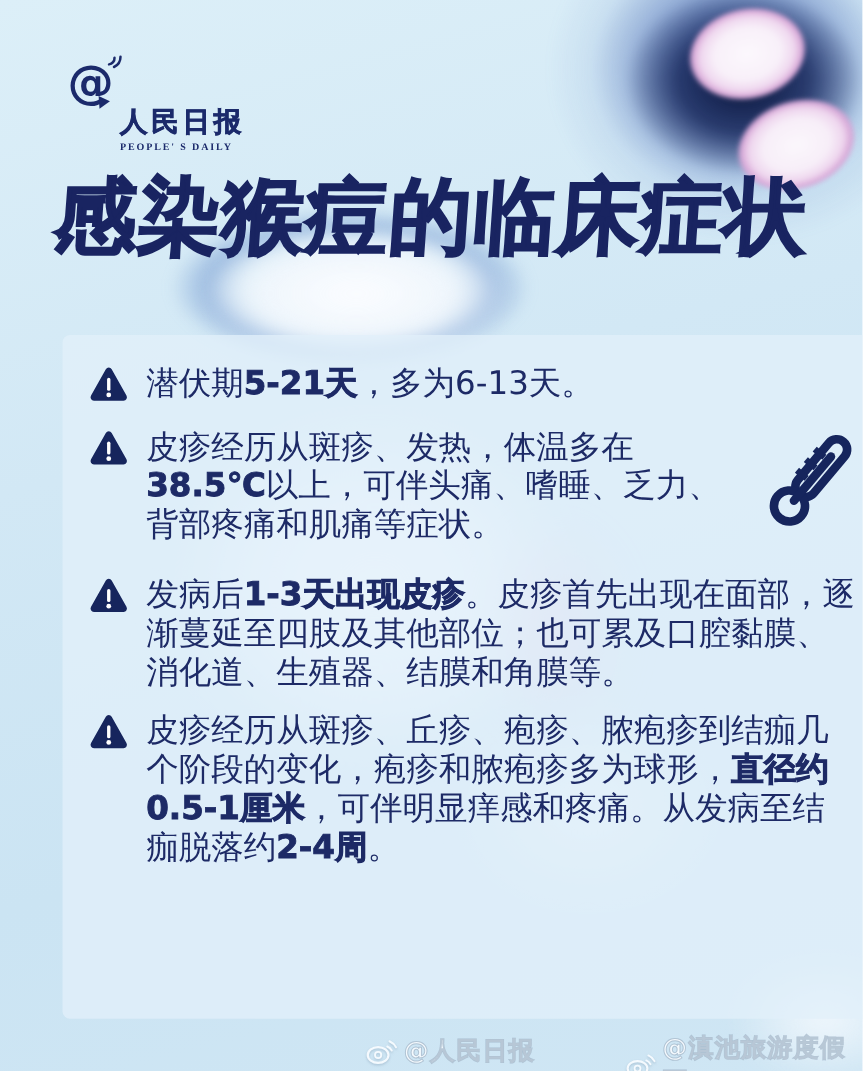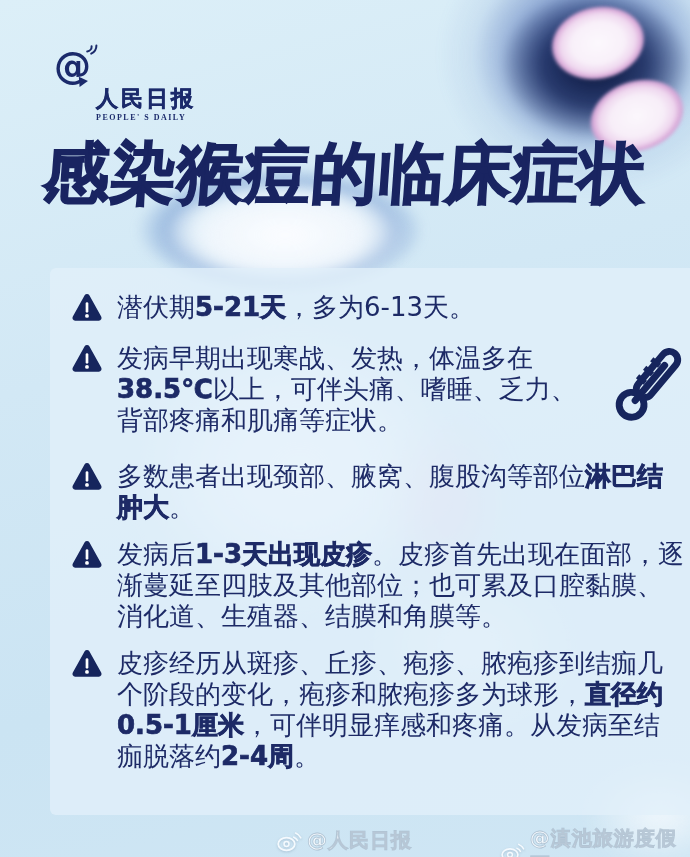--- a/index.html
+++ b/index.html
@@ -99,21 +99,21 @@
   .thermo { float:right; width:92px; height:102px; margin:-4px -6px 4px 6px; }
 
   
   .wm {
     position:absolute; display:flex; align-items:center; gap:5px;
     font-size:20px; font-weight:bold; color:rgba(248,252,255,0.9);
     -webkit-text-stroke:0.8px rgba(150,172,192,0.65);
     letter-spacing:1px;
   }
   .wm svg { filter:drop-shadow(0 1px 1px rgba(130,155,180,0.5)); }
-  .wm-left  { left:276px; top:827px; }
+  .wm-left  { left:292px; top:827px; }
   .wm-right { left:500px; top:825px; }
 </style>
 </head>
 <body>
 
 <div class="poster">
 
   <div class="bg em-fuzz"></div>
   <div class="bg particle-1"></div>
   <div class="bg particle-2"></div>
@@ -167,33 +167,23 @@
           <svg width="92" height="102" viewBox="0 0 100 110">
             <g transform="rotate(40 50 55)" fill="none" stroke="#16255d" stroke-width="7.5">
               <rect x="41" y="3" width="18" height="60" rx="9"></rect>
               <circle cx="50" cy="76" r="13.5"></circle>
               <line x1="50" y1="20" x2="50" y2="70" stroke-linecap="round"></line>
               <line x1="35" y1="24" x2="46" y2="24" stroke-width="5.5"></line>
               <line x1="35" y1="36" x2="46" y2="36" stroke-width="5.5"></line>
               <line x1="35" y1="48" x2="46" y2="48" stroke-width="5.5"></line>
             </g>
           </svg>
-        </span><span>发病早期出现寒战、发热，体温多在</span><b>38.5℃</b><span>以上，可伴头痛、嗜睡、乏力、背部疼痛和肌痛等症状。</span></p>
-    </div>
-
-    <div class="bullet">
-      <span class="warn">
-        <svg width="34" height="30" viewBox="0 0 24 21">
-          <path d="M10.35 1.55 a1.9 1.9 0 0 1 3.3 0 l8.35 14.9 a2 2 0 0 1 -1.65 3 H3.65 a2 2 0 0 1 -1.65 -3 Z" fill="#16255d"></path>
-          <rect x="11.05" y="6.4" width="1.9" height="7.4" rx="0.95" fill="#fff"></rect>
-          <circle cx="12" cy="16.1" r="1.35" fill="#fff"></circle>
-        </svg>
-      </span>
-      <p class="btext"><span>多数患者出现颈部、腋窝、腹股沟等部位</span><b>淋巴结肿大</b><span>。</span></p>
-    </div>
+        </span><span>皮疹经历从斑疹、发热，体温多在</span><b>38.5℃</b><span>以上，可伴头痛、嗜睡、乏力、背部疼痛和肌痛等症状。</span></p>
+    </div>
+
 
     <div class="bullet">
       <span class="warn">
         <svg width="34" height="30" viewBox="0 0 24 21">
           <path d="M10.35 1.55 a1.9 1.9 0 0 1 3.3 0 l8.35 14.9 a2 2 0 0 1 -1.65 3 H3.65 a2 2 0 0 1 -1.65 -3 Z" fill="#16255d"></path>
           <rect x="11.05" y="6.4" width="1.9" height="7.4" rx="0.95" fill="#fff"></rect>
           <circle cx="12" cy="16.1" r="1.35" fill="#fff"></circle>
         </svg>
       </span>
       <p class="btext"><span>发病后</span><b>1-3天出现皮疹</b><span>。皮疹首先出现在面部，逐渐蔓延至四肢及其他部位；也可累及口腔黏膜、消化道、生殖器、结膜和角膜等。</span></p>

